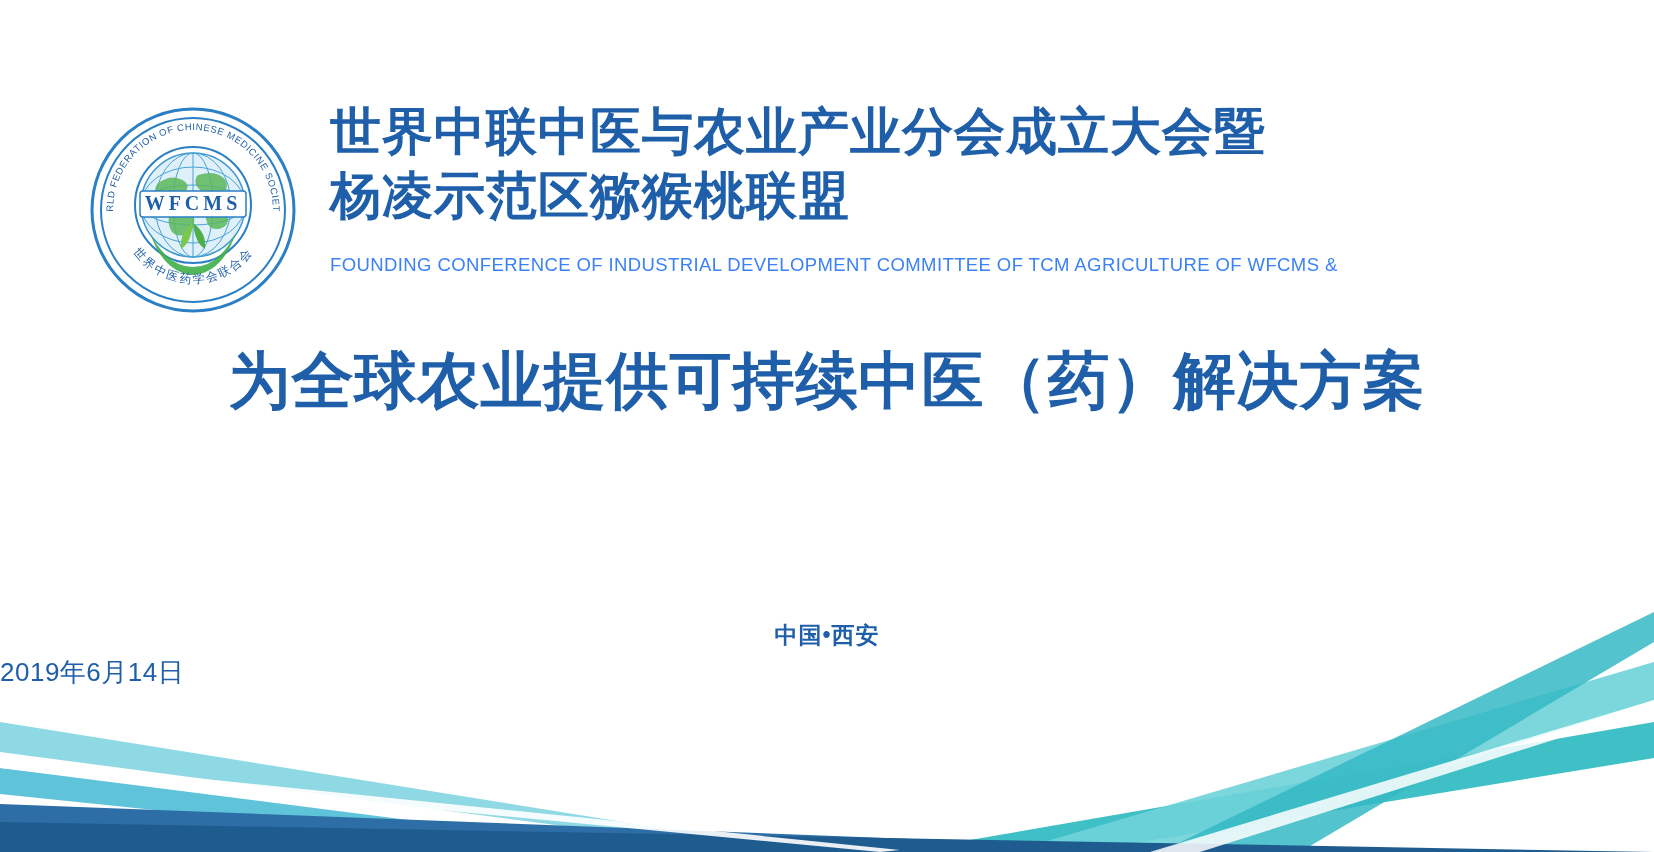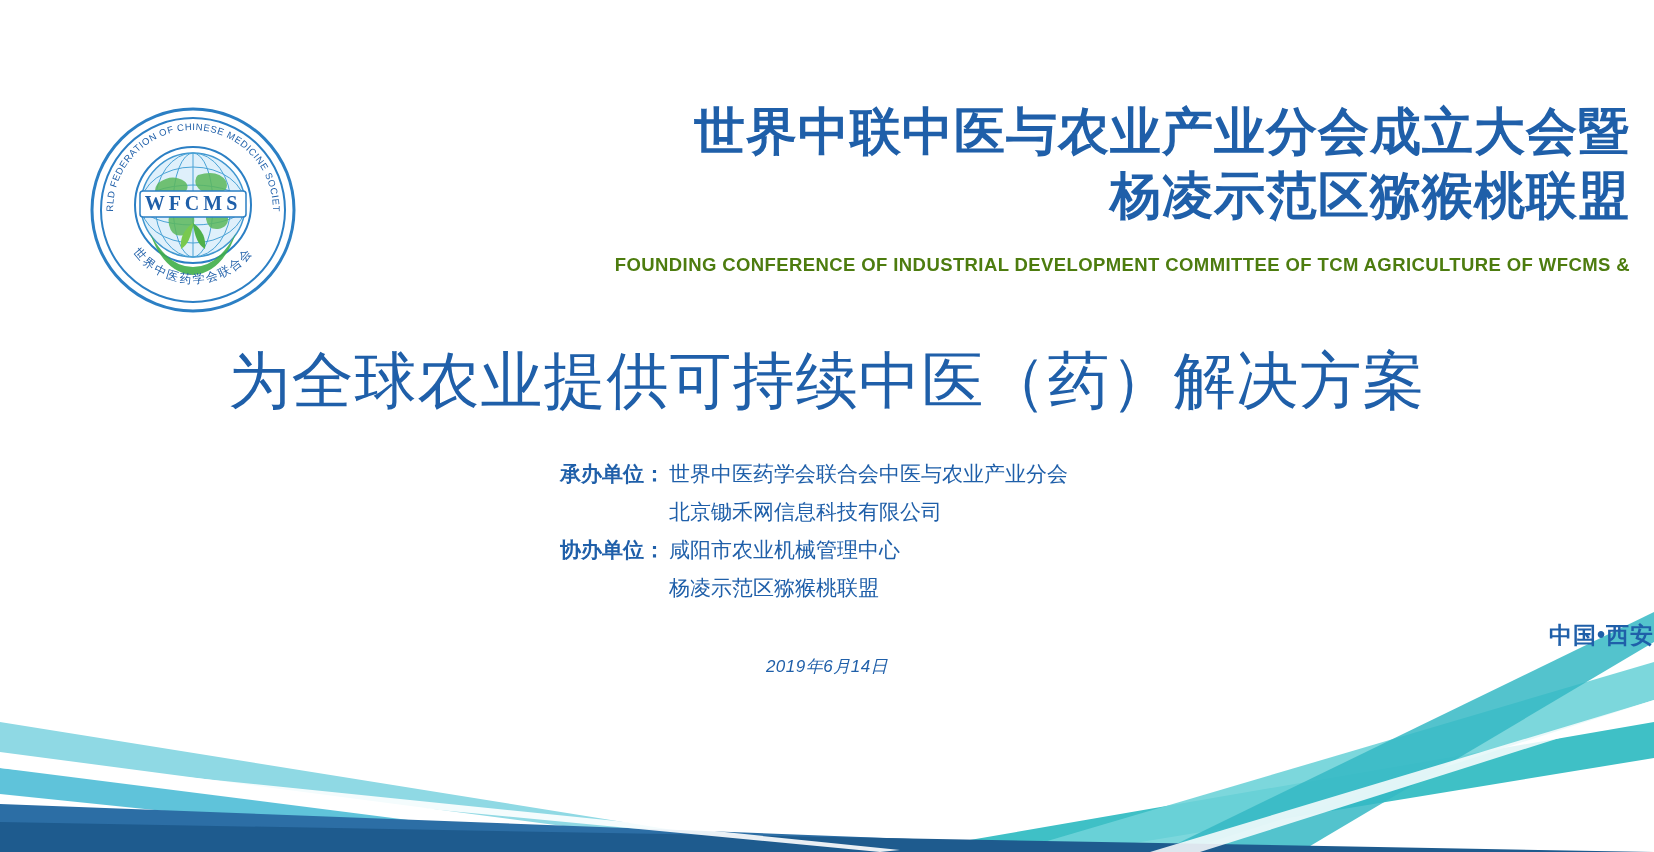--- a/index.html
+++ b/index.html
@@ -36,54 +36,53 @@
     width: 210px;
     height: 210px;
   }
 
   
   .head-block {
     position: absolute;
     left: 330px;
     top: 100px;
     width: 1300px;
-    text-align: right;
+    text-align: left;
   }
   .cn-title {
     color: #1f5fa9;
     font-weight: bold;
     font-size: 51px;
     line-height: 64px;
     letter-spacing: 1px;
     white-space: nowrap;
   }
   .cn-title .line2 {
     display: block;
   }
   .en-title {
     margin-top: 22px;
-    color: #4d7c0f;
+    color: #3b82f6;
     font-size: 18.5px;
     line-height: 29px;
     letter-spacing: 0.4px;
-    font-weight: bold;
   }
   .en-title .en-line {
     display: block;
   }
 
   
   .slogan {
     position: absolute;
     left: 0;
     top: 345px;
     width: 1654px;
     text-align: center;
     color: #1f5fa9;
-    font-weight: normal;
+    font-weight: bold;
     font-size: 62px;
     line-height: 72px;
     letter-spacing: 1px;
     white-space: nowrap;
   }
 
   
   .orgs {
     position: absolute;
     left: 0;
@@ -115,36 +114,34 @@
   .org-row.cont .org-label {
     visibility: hidden;
   }
 
   
   .place {
     position: absolute;
     left: 0;
     top: 620px;
     width: 1654px;
-    text-align: right;
+    text-align: center;
     color: #1f5fa9;
     font-weight: bold;
     font-size: 23px;
     letter-spacing: 1px;
   }
   .date {
     position: absolute;
     left: 0;
     top: 655px;
     width: 1654px;
-    text-align: center;
-    color: #1f5fa9;
-    font-size: 17px;
+    color: #1f5fa9;
+    font-size: 26px;
     letter-spacing: 0.5px;
-    font-style: italic;
   }
 </style>
 </head>
 <body>
 
 <div id="banner">
 
   <svg class="ribbons" viewBox="0 0 1654 280" preserveAspectRatio="none">
 
     <path d="M900,280 L1654,150 L1654,186 L1080,280 Z" fill="#3fc0c6"></path>
@@ -210,35 +207,17 @@
       <span class="line1">世界中联中医与农业产业分会成立大会暨</span>
       <span class="line2">杨凌示范区猕猴桃联盟</span>
     </div>
     <div class="en-title">
       <span class="en-line">FOUNDING CONFERENCE OF INDUSTRIAL DEVELOPMENT COMMITTEE OF TCM AGRICULTURE OF WFCMS &amp;</span>
     </div>
   </div>
 
   <div class="slogan">为全球农业提供可持续中医（药）解决方案</div>
 
-  <div class="orgs">
-    <div class="org-row">
-      <span class="org-label">承办单位：</span>
-      <span class="org-value">世界中医药学会联合会中医与农业产业分会</span>
-    </div>
-    <div class="org-row cont">
-      <span class="org-label">承办单位：</span>
-      <span class="org-value">北京锄禾网信息科技有限公司</span>
-    </div>
-    <div class="org-row">
-      <span class="org-label">协办单位：</span>
-      <span class="org-value">咸阳市农业机械管理中心</span>
-    </div>
-    <div class="org-row cont">
-      <span class="org-label">协办单位：</span>
-      <span class="org-value">杨凌示范区猕猴桃联盟</span>
-    </div>
-  </div>
 
   <div class="place">中国•西安</div>
   <div class="date">2019年6月14日</div>
 
 </div>
 
 </body></html>

